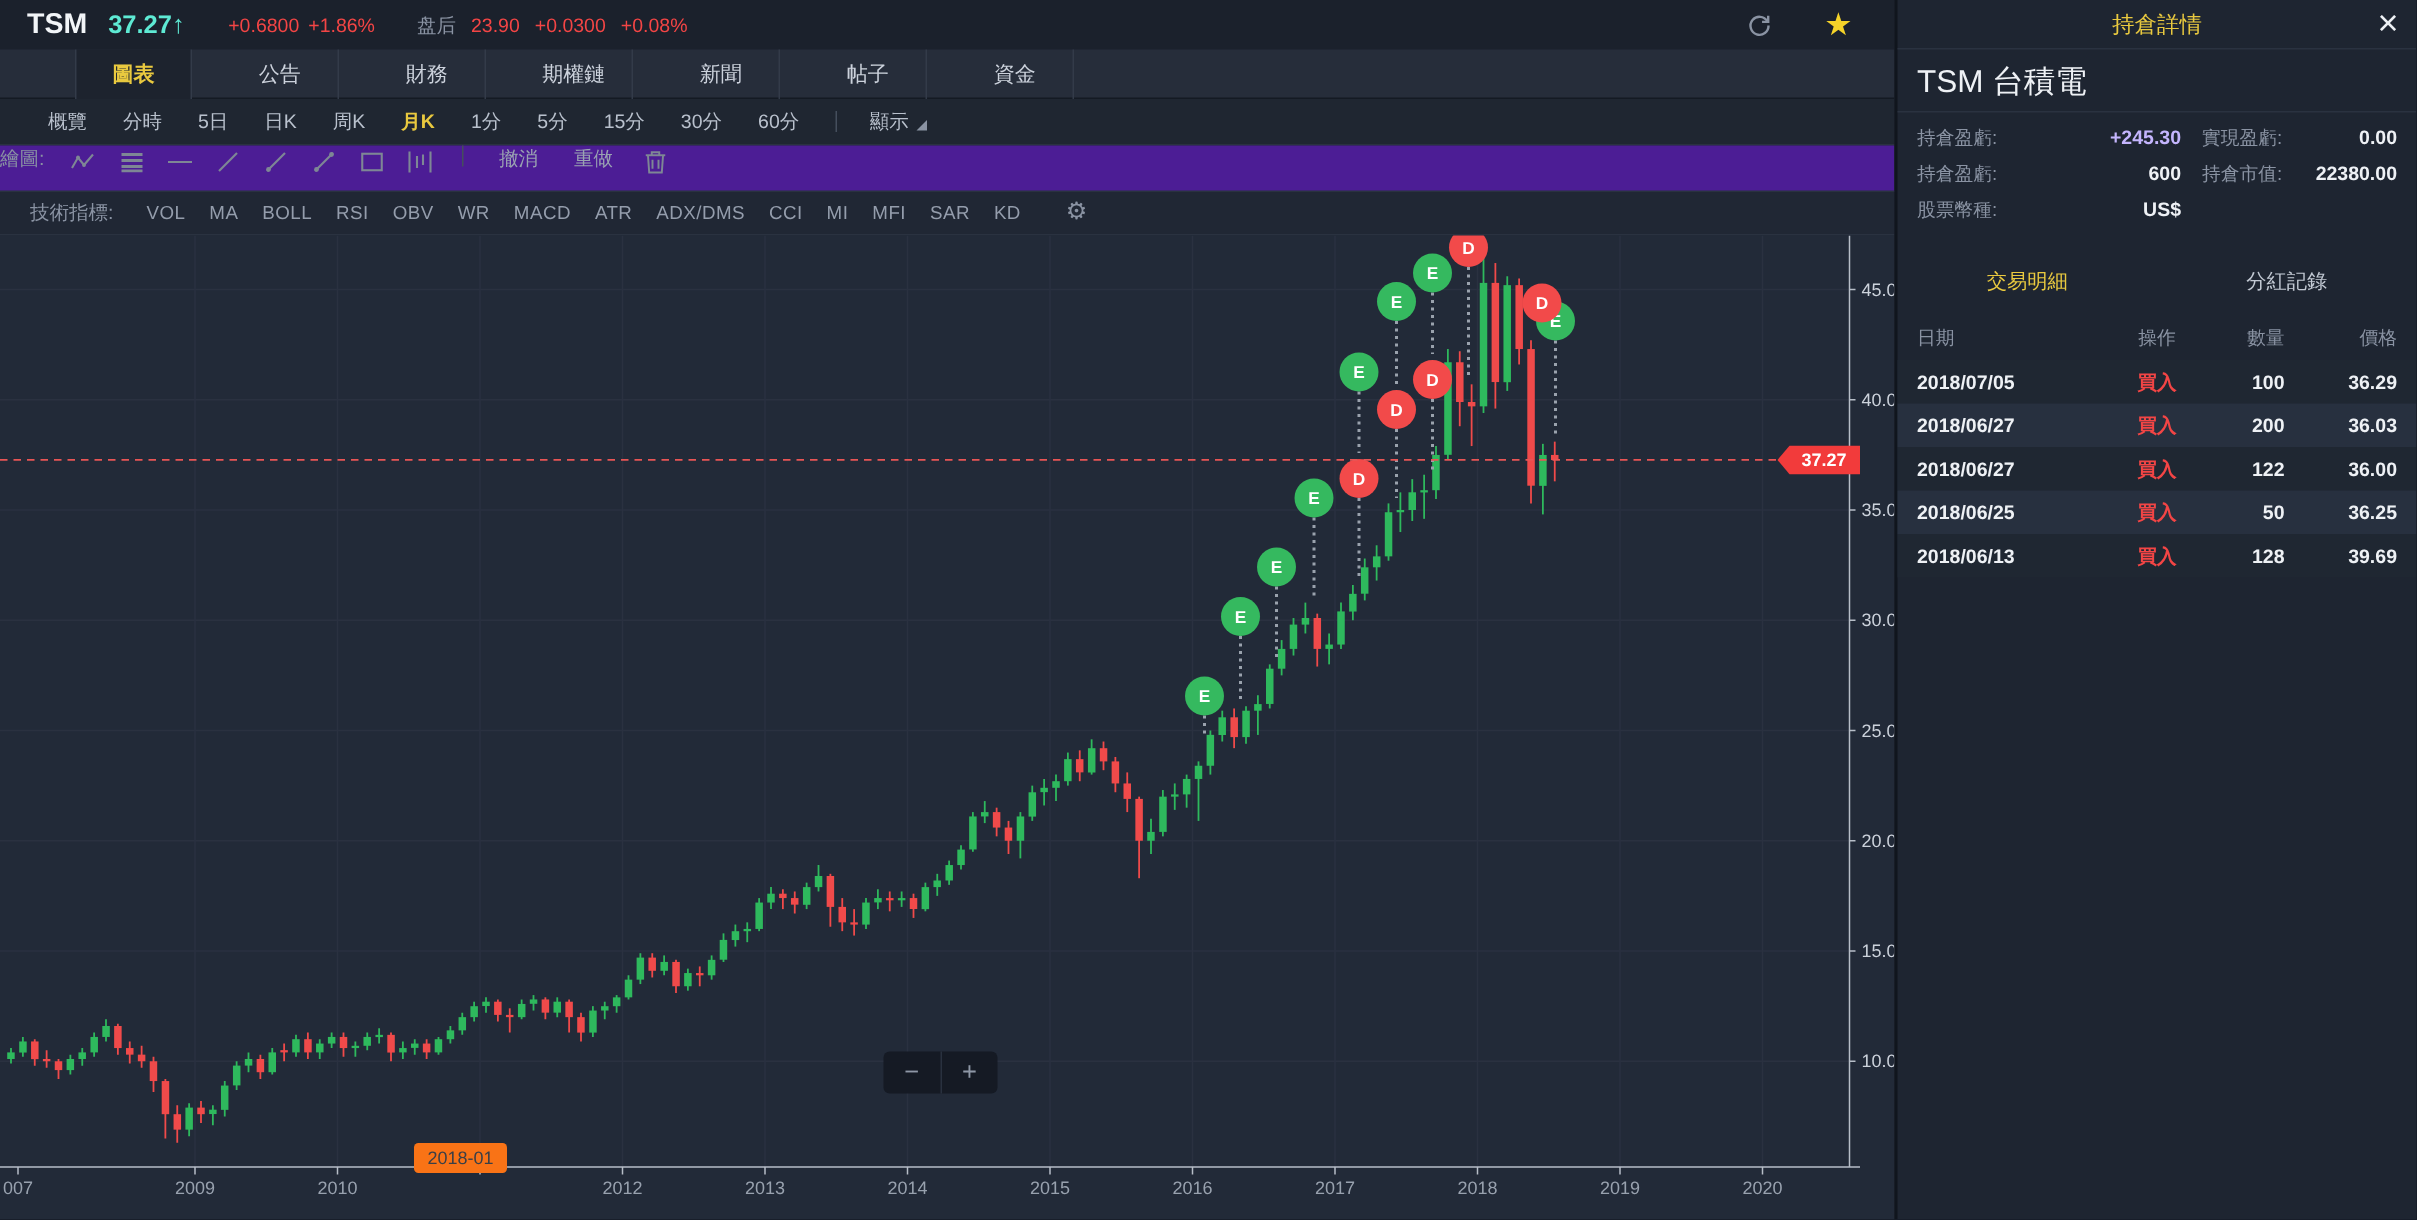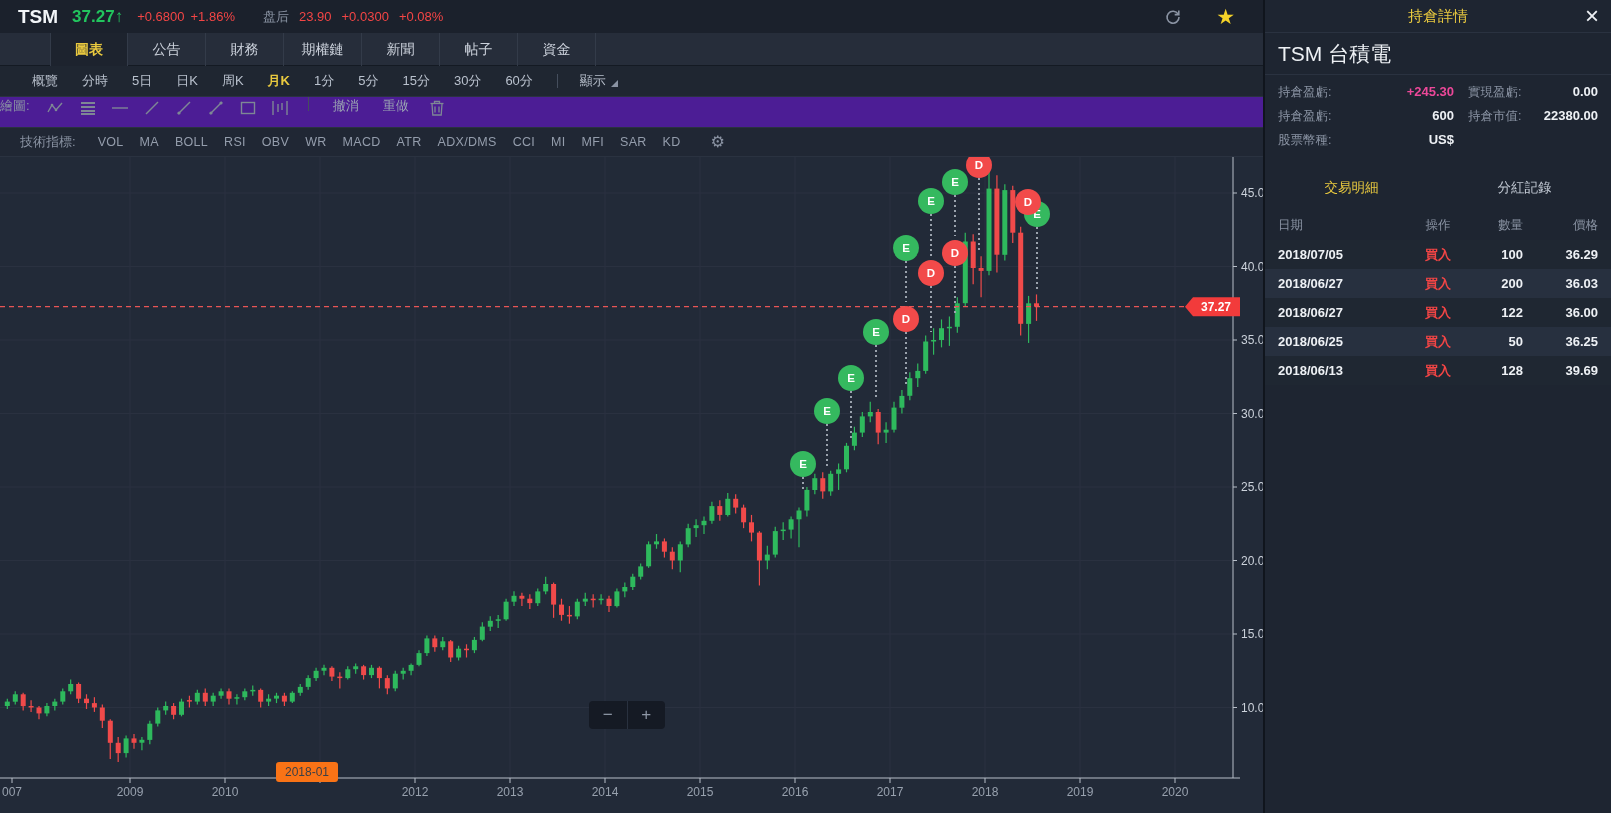--- a/index.html
+++ b/index.html
@@ -6,30 +6,30 @@
   html,body { background:#141922; }
   body { font-family:"Liberation Sans","DejaVu Sans",sans-serif; }
   .app { position:relative; width:1611px; height:813px; background:#1b212c; overflow:hidden; color:#dde2e9; }
 
   
   .left { position:absolute; left:0; top:0; width:1263px; height:813px; }
 
   .quote-bar { position:absolute; left:0; top:0; width:1263px; height:33px;
     display:flex; align-items:center; padding-left:18px; background:#1b212c; }
   .q-symbol { font-size:19px; font-weight:bold; color:#f2f5f8; margin-right:14px; }
-  .q-price { font-size:17px; font-weight:bold; color:#22c55e; margin-right:14px; }
+  .q-price { font-size:17px; font-weight:bold; color:#5eead4; margin-right:29px; }
   .q-chg { font-size:13px; color:#f34545; margin-right:6px; }
   .q-after-label { font-size:13px; color:#8a93a3; margin:0 10px 0 22px; }
   .q-after { font-size:13px; color:#f34545; margin-right:10px; }
   .q-icons { position:absolute; right:28px; top:0; height:33px; display:flex; align-items:center; gap:34px; }
   .refresh-btn svg { display:block; }
   .star-btn { font-size:21px; color:#f5d329; line-height:1; cursor:pointer; }
 
   .main-tabs { position:absolute; left:0; top:33px; width:1263px; height:33px;
-    background:#262d3a; display:flex; padding-left:50px; border-bottom:1px solid #141a23; }
+    background:#262d3a; display:flex; padding-left:50px; border-bottom:1px solid #141a23;gap:20px; }
   .main-tab { width:78px; height:33px; display:flex; align-items:center; justify-content:center;
     font-size:14px; color:#ccd2dc; border-right:1px solid #333b49; cursor:pointer; }
   .main-tab:first-child { border-left:1px solid #333b49; }
   .main-tab.active { background:#1d232e; color:#e9c93f; font-weight:bold; }
 
   .period-bar { position:absolute; left:0; top:66px; width:1263px; height:31px;
     background:#1f2631; display:flex; align-items:center; padding-left:20px;
     border-bottom:1px solid #2a3240; }
   .period { font-size:13px; color:#b9c1cd; margin:0 12px; cursor:pointer; }
   .period.active { color:#e9c93f; font-weight:bold; }
@@ -73,21 +73,21 @@
   .close-btn { position:absolute; right:12px; top:2px; font-size:24px; color:#eef1f5; cursor:pointer; }
   .symbol-row { height:42px; display:flex; align-items:center; padding-left:13px;
     font-size:21px; color:#eef1f5; border-bottom:1px solid #2a3240; }
   .stats { padding:9px 13px 0 13px; }
   .stat-row { display:flex; margin-bottom:7px; }
   .stat-cell { display:flex; justify-content:space-between; }
   .stat-cell.c1 { width:176px; }
   .stat-cell.c2 { flex:1; margin-left:14px;gap:12px; }
   .stat-label { font-size:12.5px; color:#8a93a3; }
   .stat-value { font-size:13px; font-weight:bold; color:#eef1f5; }
-  .stat-value.red { color:#ec4899; }
+  .stat-value.red { color:#c4b5fd; }
   .panel-tabs { display:flex; margin-top:24px; }
   .panel-tab { flex:1; text-align:center; font-size:13.5px; color:#c3cad4; padding:6px 0; cursor:pointer; }
   .panel-tab.active { color:#e9c93f; }
   .trade-table { margin-top:8px; }
   .t-head, .t-row { display:flex; align-items:center; padding:0 13px; height:29px; }
   .t-head { color:#8a93a3; font-size:12.5px; }
   .t-row { color:#eef1f5; font-size:13px; font-weight:bold; }
   .t-row:nth-child(odd) { background:#1f2732; }
   .t-row:nth-child(even) { background:#27303f; }
   .col-date { width:130px; text-align:left; }

